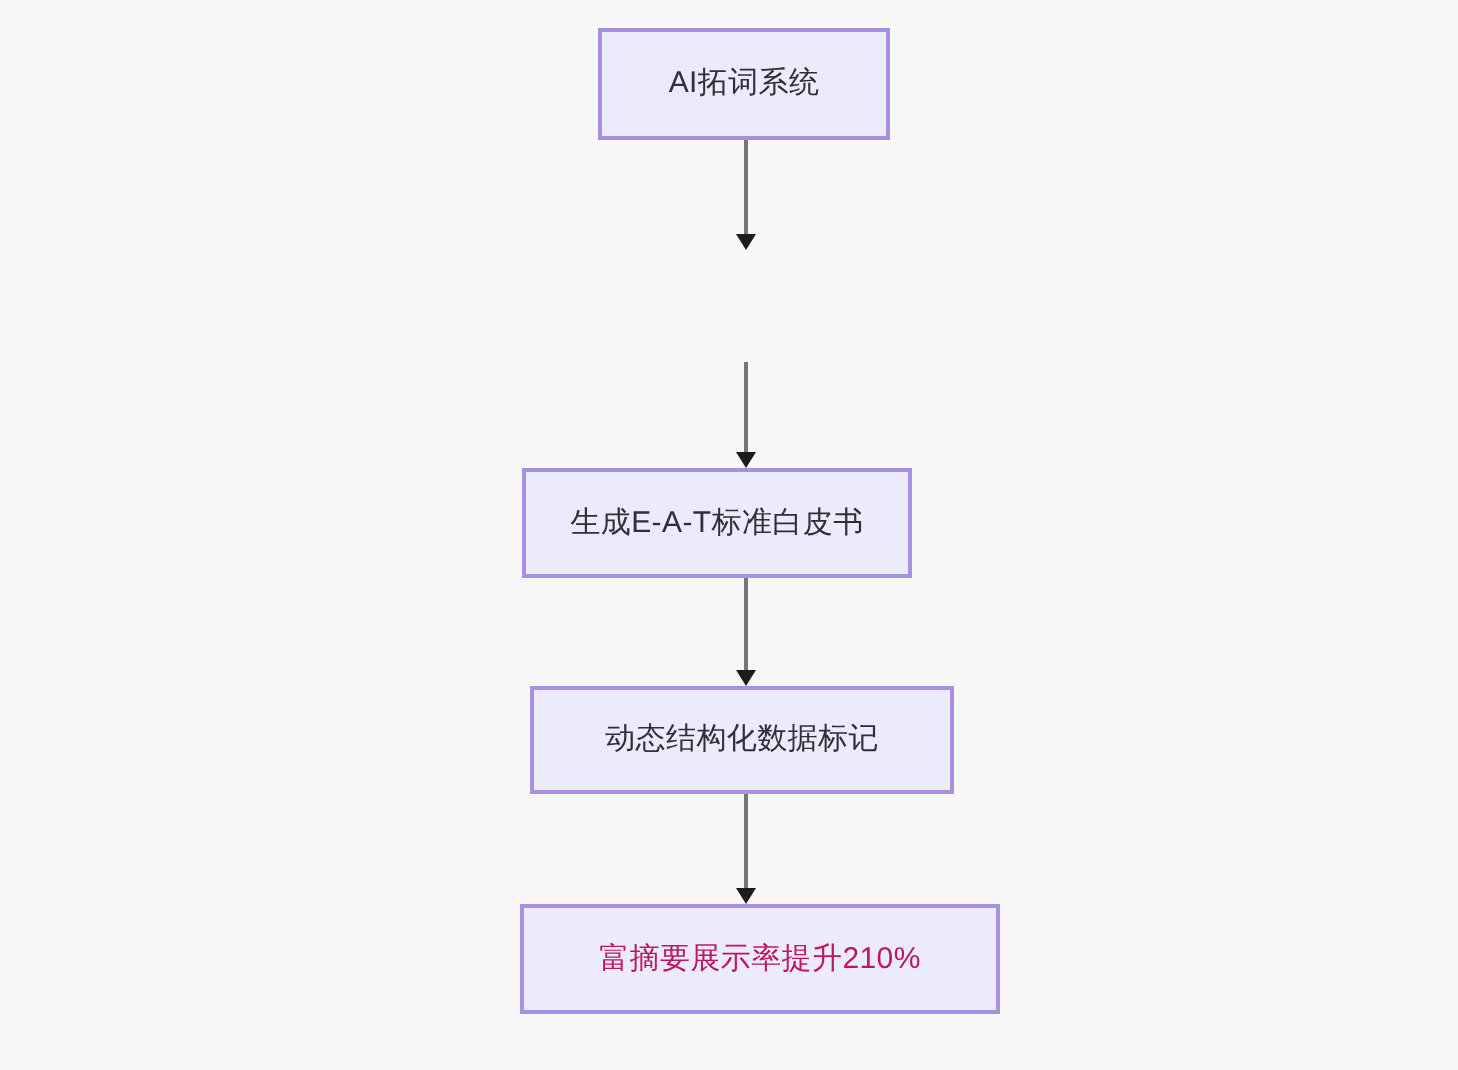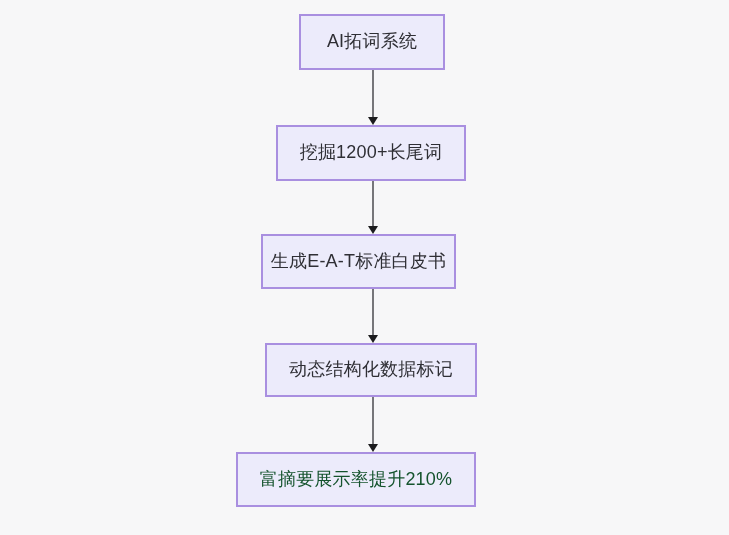--- a/index.html
+++ b/index.html
@@ -21,21 +21,21 @@
   }
   .node {
     position: absolute;
     box-sizing: border-box;
     background: #ecebfb;
     border: 2px solid #a98fe0;
     display: flex;
     align-items: center;
     justify-content: center;
     color: #2f2f35;
-    font-size: 18px;
+    font-size: 15px;
     line-height: 1.2;
     letter-spacing: 0.2px;
     white-space: nowrap;
     user-select: none;
   }
   .edge {
     position: absolute;
     width: 0;
   }
   .edge-line {
@@ -73,26 +73,23 @@
     <div class="edge-head" style="top: 46px; border-top-color: rgb(28, 28, 30);"></div>
   </div>
   <div class="edge" style="left: 372px; top: 397px; height: 55px;">
     <div class="edge-line" style="height: 48px; background: rgb(118, 118, 122);"></div>
     <div class="edge-head" style="top: 47px; border-top-color: rgb(28, 28, 30);"></div>
   </div>
 
   <div class="node" style="left: 299px; top: 14px; width: 146px; height: 56px; background: rgb(236, 235, 251); border-color: rgb(169, 143, 224); color: rgb(47, 47, 53);">
     <span>AI拓词系统</span>
   </div>
-  <div class="node" style="left: 276px; top: 125px; width: 190px; height: 56px; background: rgb(236, 235, 251); border-color: rgb(169, 143, 224); color: rgb(47, 47, 53);">
-    <span>挖掘1200+长尾词</span>
-  </div>
   <div class="node" style="left: 261px; top: 234px; width: 195px; height: 55px; background: rgb(236, 235, 251); border-color: rgb(169, 143, 224); color: rgb(47, 47, 53);">
     <span>生成E-A-T标准白皮书</span>
   </div>
   <div class="node" style="left: 265px; top: 343px; width: 212px; height: 54px; background: rgb(236, 235, 251); border-color: rgb(169, 143, 224); color: rgb(47, 47, 53);">
     <span>动态结构化数据标记</span>
   </div>
-  <div class="node" style="left: 236px; top: 452px; width: 240px; height: 55px; background: rgb(236, 235, 251); border-color: rgb(169, 143, 224); color: #14532d;">
+  <div class="node" style="left: 260px; top: 452px; width: 240px; height: 55px; background: rgb(236, 235, 251); border-color: rgb(169, 143, 224); color: #be185d;">
     <span>富摘要展示率提升210%</span>
   </div>
 
 </div>
 
 </body></html>

